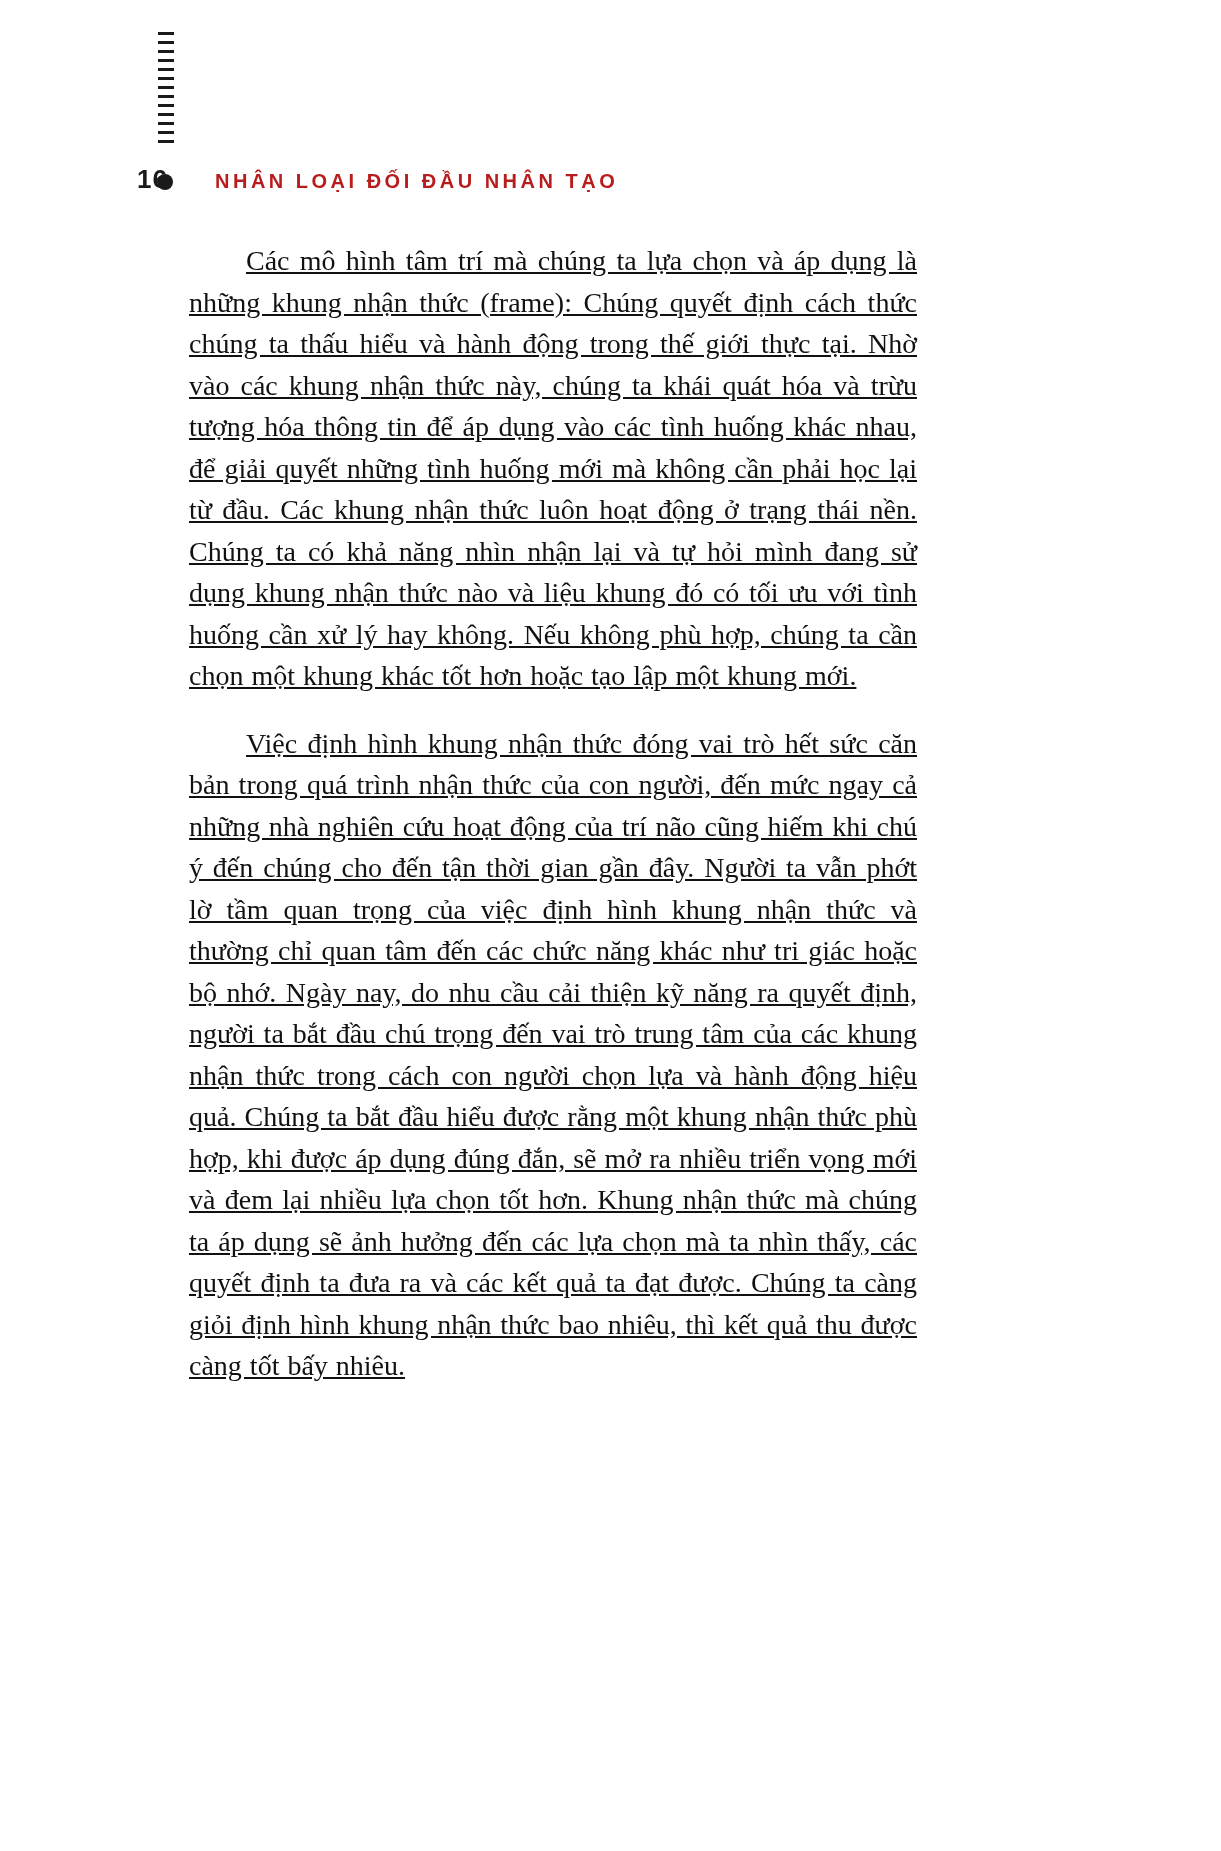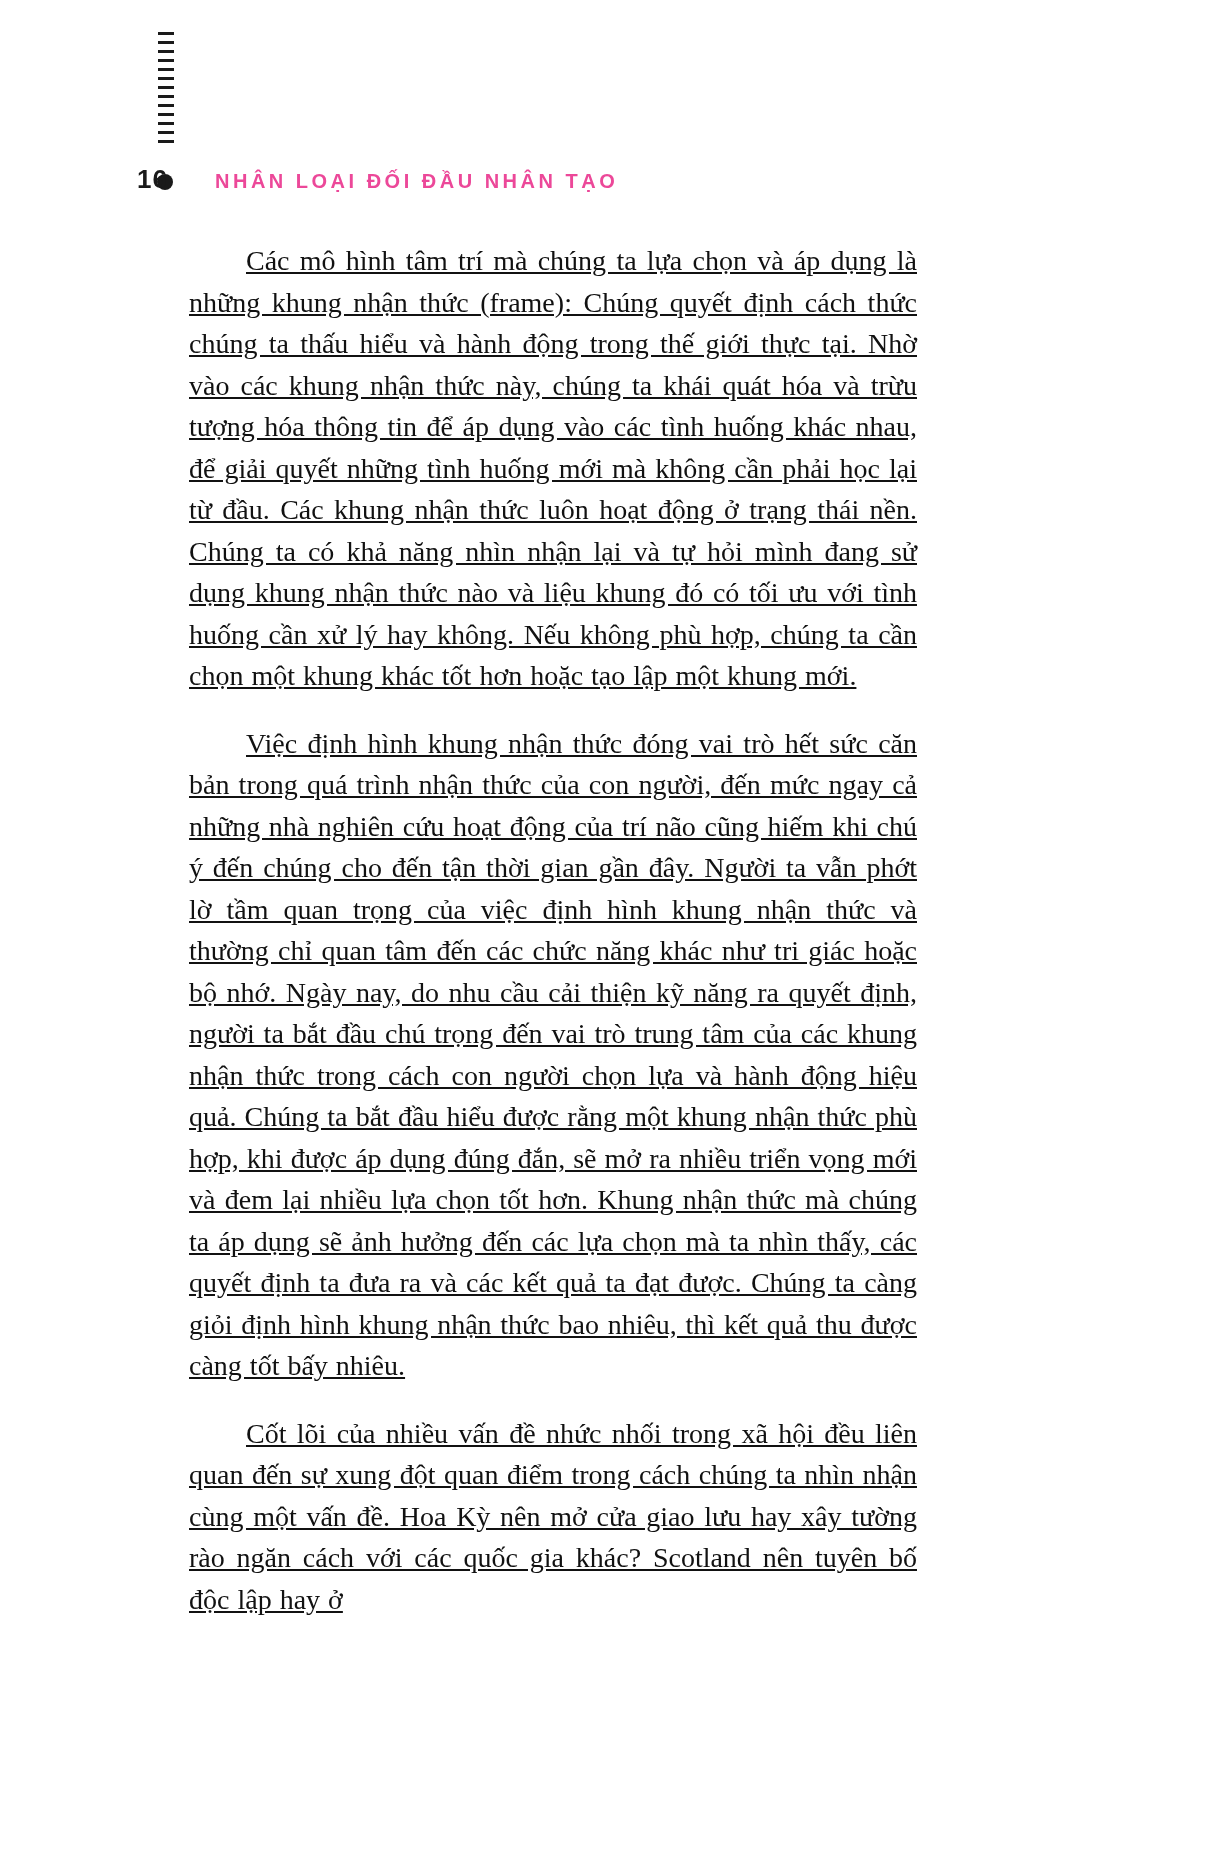--- a/index.html
+++ b/index.html
@@ -58,21 +58,21 @@
     font-weight: 600;
     letter-spacing: 1px;
     color: #1a1a1a;
     width: 70px;
   }
 
   .header-title {
     font-size: 20px;
     font-weight: 600;
     letter-spacing: 3.5px;
-    color: #ec4899;
+    color: #b91c1c;
     white-space: nowrap;
   }
 
   .body-text {
     position: absolute;
     top: 188px;
     left: 137px;
     width: 768px;
   }
 
@@ -96,16 +96,15 @@
   <div class="dot-below"></div>
 
   <header class="running-header">
     <span class="page-number">16</span>
     <span class="header-title">NHÂN LOẠI ĐỐI ĐẦU NHÂN TẠO</span>
   </header>
 
   <main class="body-text">
     <p>Các mô hình tâm trí mà chúng ta lựa chọn và áp dụng là những khung nhận thức (frame): Chúng quyết định cách thức chúng ta thấu hiểu và hành động trong thế giới thực tại. Nhờ vào các khung nhận thức này, chúng ta khái quát hóa và trừu tượng hóa thông tin để áp dụng vào các tình huống khác nhau, để giải quyết những tình huống mới mà không cần phải học lại từ đầu. Các khung nhận thức luôn hoạt động ở trạng thái nền. Chúng ta có khả năng nhìn nhận lại và tự hỏi mình đang sử dụng khung nhận thức nào và liệu khung đó có tối ưu với tình huống cần xử lý hay không. Nếu không phù hợp, chúng ta cần chọn một khung khác tốt hơn hoặc tạo lập một khung mới.</p>
     <p>Việc định hình khung nhận thức đóng vai trò hết sức căn bản trong quá trình nhận thức của con người, đến mức ngay cả những nhà nghiên cứu hoạt động của trí não cũng hiếm khi chú ý đến chúng cho đến tận thời gian gần đây. Người ta vẫn phớt lờ tầm quan trọng của việc định hình khung nhận thức và thường chỉ quan tâm đến các chức năng khác như tri giác hoặc bộ nhớ. Ngày nay, do nhu cầu cải thiện kỹ năng ra quyết định, người ta bắt đầu chú trọng đến vai trò trung tâm của các khung nhận thức trong cách con người chọn lựa và hành động hiệu quả. Chúng ta bắt đầu hiểu được rằng một khung nhận thức phù hợp, khi được áp dụng đúng đắn, sẽ mở ra nhiều triển vọng mới và đem lại nhiều lựa chọn tốt hơn. Khung nhận thức mà chúng ta áp dụng sẽ ảnh hưởng đến các lựa chọn mà ta nhìn thấy, các quyết định ta đưa ra và các kết quả ta đạt được. Chúng ta càng giỏi định hình khung nhận thức bao nhiêu, thì kết quả thu được càng tốt bấy nhiêu.</p>
-    <p>Cốt lõi của nhiều vấn đề nhức nhối trong xã hội đều liên quan đến sự xung đột quan điểm trong cách chúng ta nhìn nhận cùng một vấn đề. Hoa Kỳ nên mở cửa giao lưu hay xây tường rào ngăn cách với các quốc gia khác? Scotland nên tuyên bố độc lập hay ở</p>
   </main>
 
 </div>
 
 </body></html>

